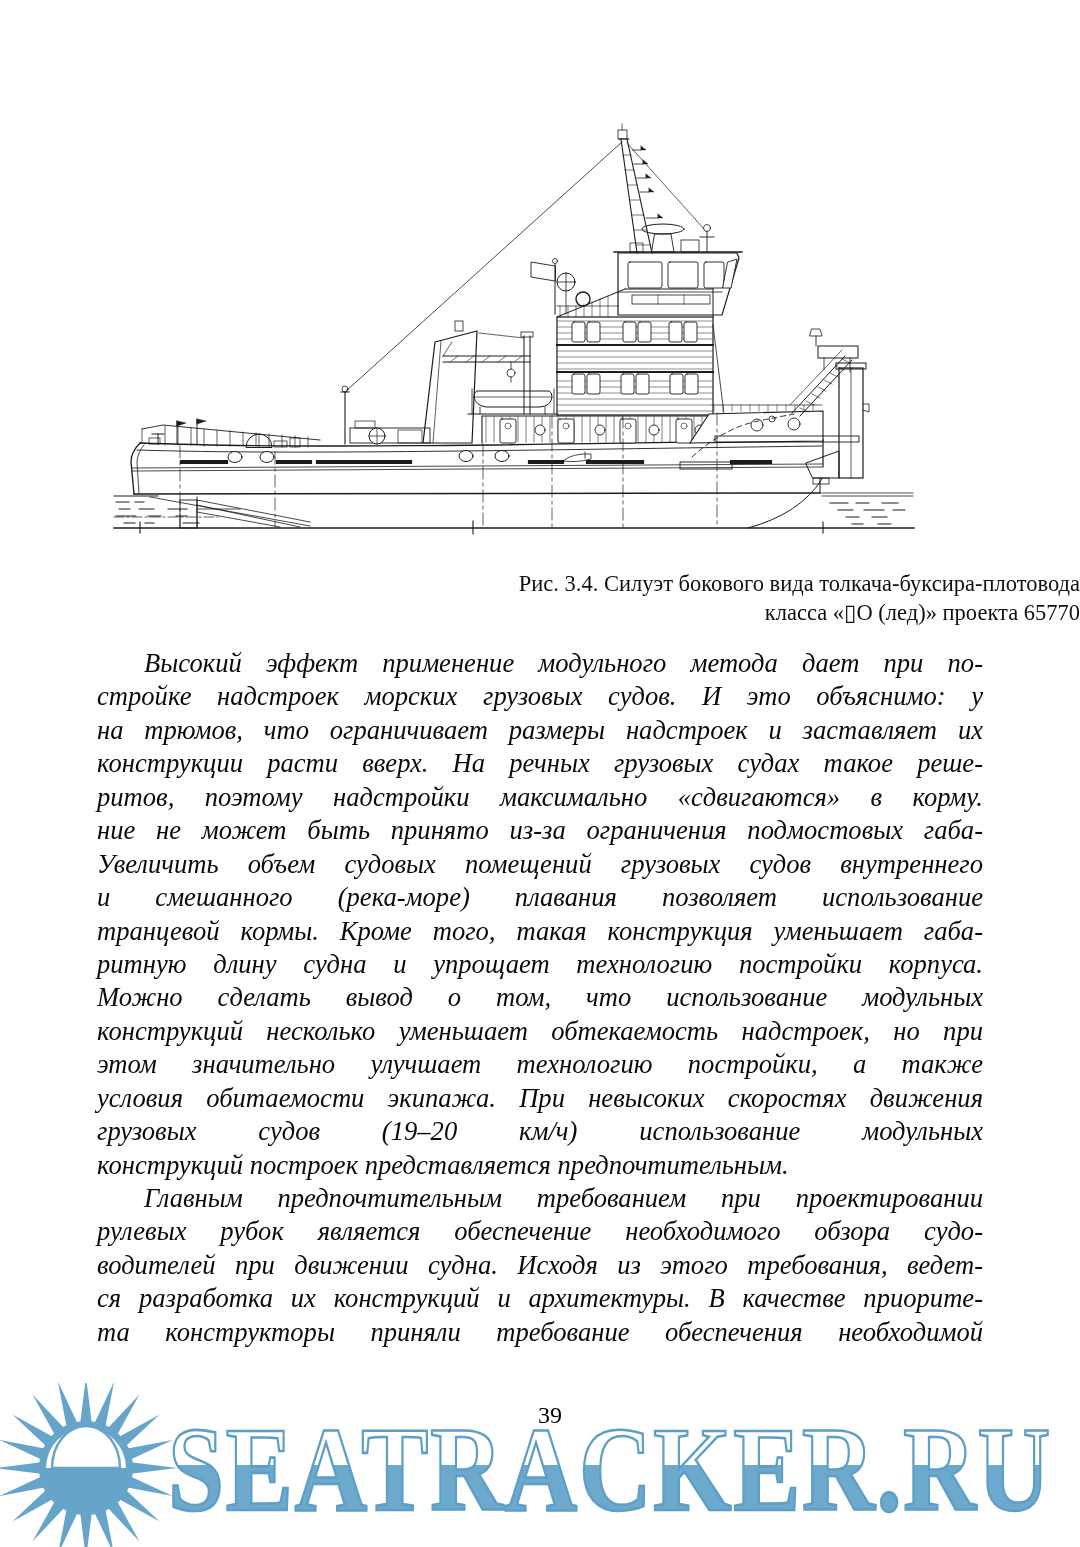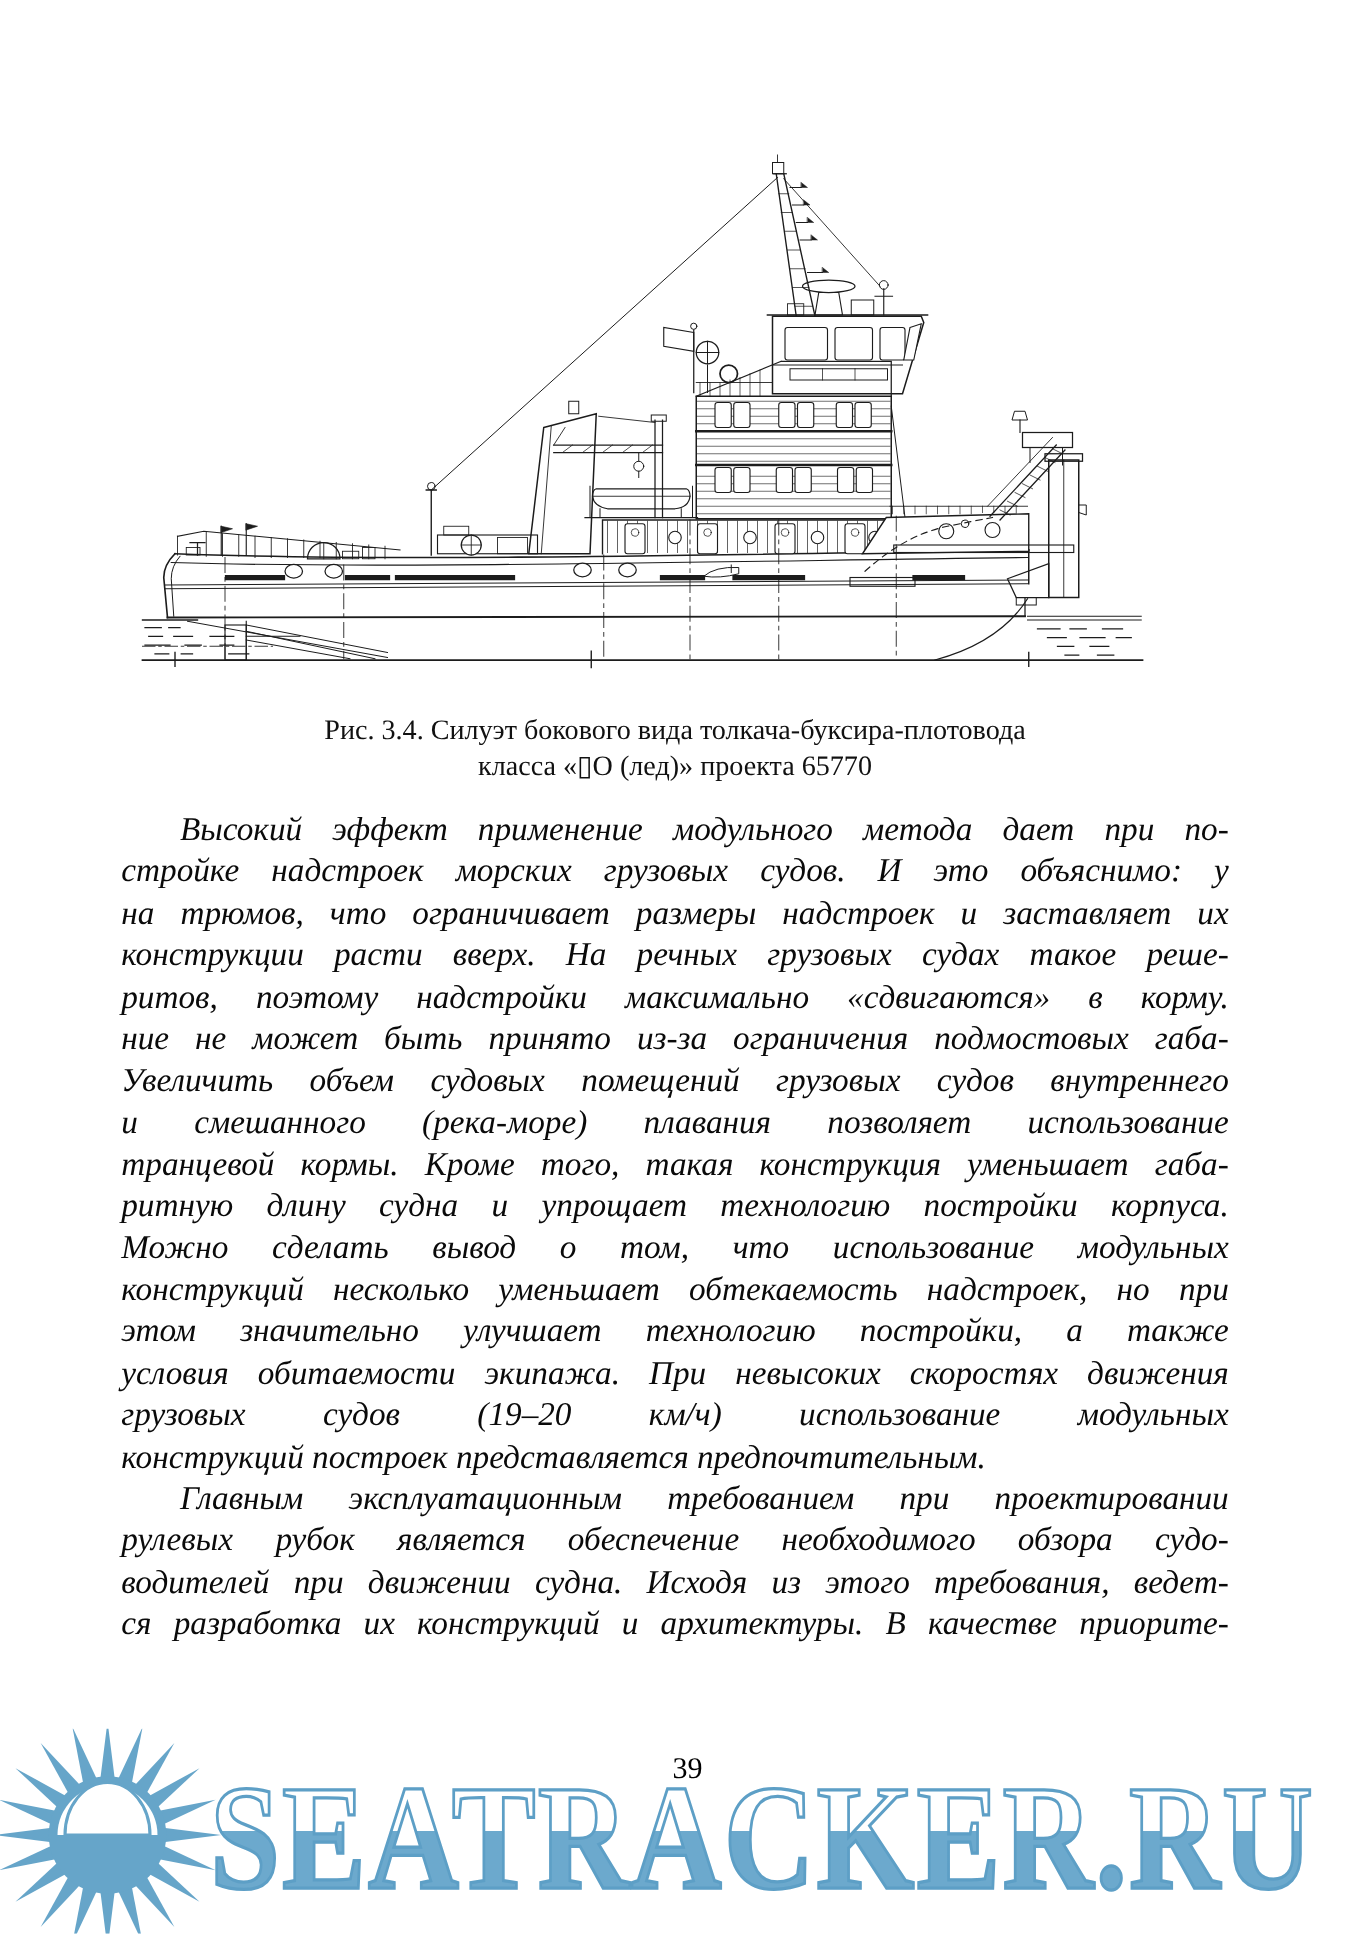--- a/index.html
+++ b/index.html
@@ -3,21 +3,21 @@
 <meta charset="utf-8">
 <style>
   html,body{margin:0;padding:0;}
   body{
     width:1080px;height:1547px;position:relative;background:#ffffff;
     font-family:"Liberation Serif","DejaVu Serif",serif;color:#000;
     overflow:hidden;
   }
   .ship-figure{position:absolute;top:0;left:0;width:1080px;height:560px;}
   .caption{
-    position:absolute;top:569px;left:0;width:1080px;text-align:center;
+    position:absolute;top:569px;left:0;width:1080px;text-align:right;
     font-size:22.5px;line-height:29px;color:#111;
   }
   .body-text{
     position:absolute;top:647px;left:97px;width:886px;
     font-size:26.6px;color:#0a0a0a;
   }
   .line{
     text-align:justify;text-align-last:justify;
     line-height:33.45px;height:33.45px;white-space:nowrap;overflow:visible;font-style:italic;
   }
@@ -242,24 +242,25 @@
       <div class="line">транцевой кормы. Кроме того, такая конструкция уменьшает габа-</div>
       <div class="line">ритную длину судна и упрощает технологию постройки корпуса.</div>
       <div class="line">Можно сделать вывод о том, что использование модульных</div>
       <div class="line">конструкций несколько уменьшает обтекаемость надстроек, но при</div>
       <div class="line">этом значительно улучшает технологию постройки, а также</div>
       <div class="line">условия обитаемости экипажа. При невысоких скоростях движения</div>
       <div class="line">грузовых судов (19–20 км/ч) использование модульных</div>
       <div class="line last">конструкций построек представляется предпочтительным.</div>
     </div>
     <div class="para justify-last">
-      <div class="line first">Главным эксплуатационным требованием при проектировании</div>
+      <div class="line first">Главным предпочтительным требованием при проектировании</div>
       <div class="line">рулевых рубок является обеспечение необходимого обзора судо-</div>
       <div class="line">водителей при движении судна. Исходя из этого требования, ведет-</div>
       <div class="line">ся разработка их конструкций и архитектуры. В качестве приорите-</div>
+      <div class="line last">та конструкторы приняли требование обеспечения необходимой</div>
     </div>
   </div>
 
 <div class="page-number">39</div>
 
 <svg class="watermark" viewBox="0 0 1080 164" xmlns="http://www.w3.org/2000/svg">
   <defs>
     <linearGradient id="wm-grad" gradientUnits="userSpaceOnUse" x1="0" y1="42" x2="0" y2="127">
       <stop offset="0" stop-color="#ffffff"></stop>
       <stop offset="0.47" stop-color="#ffffff"></stop>

